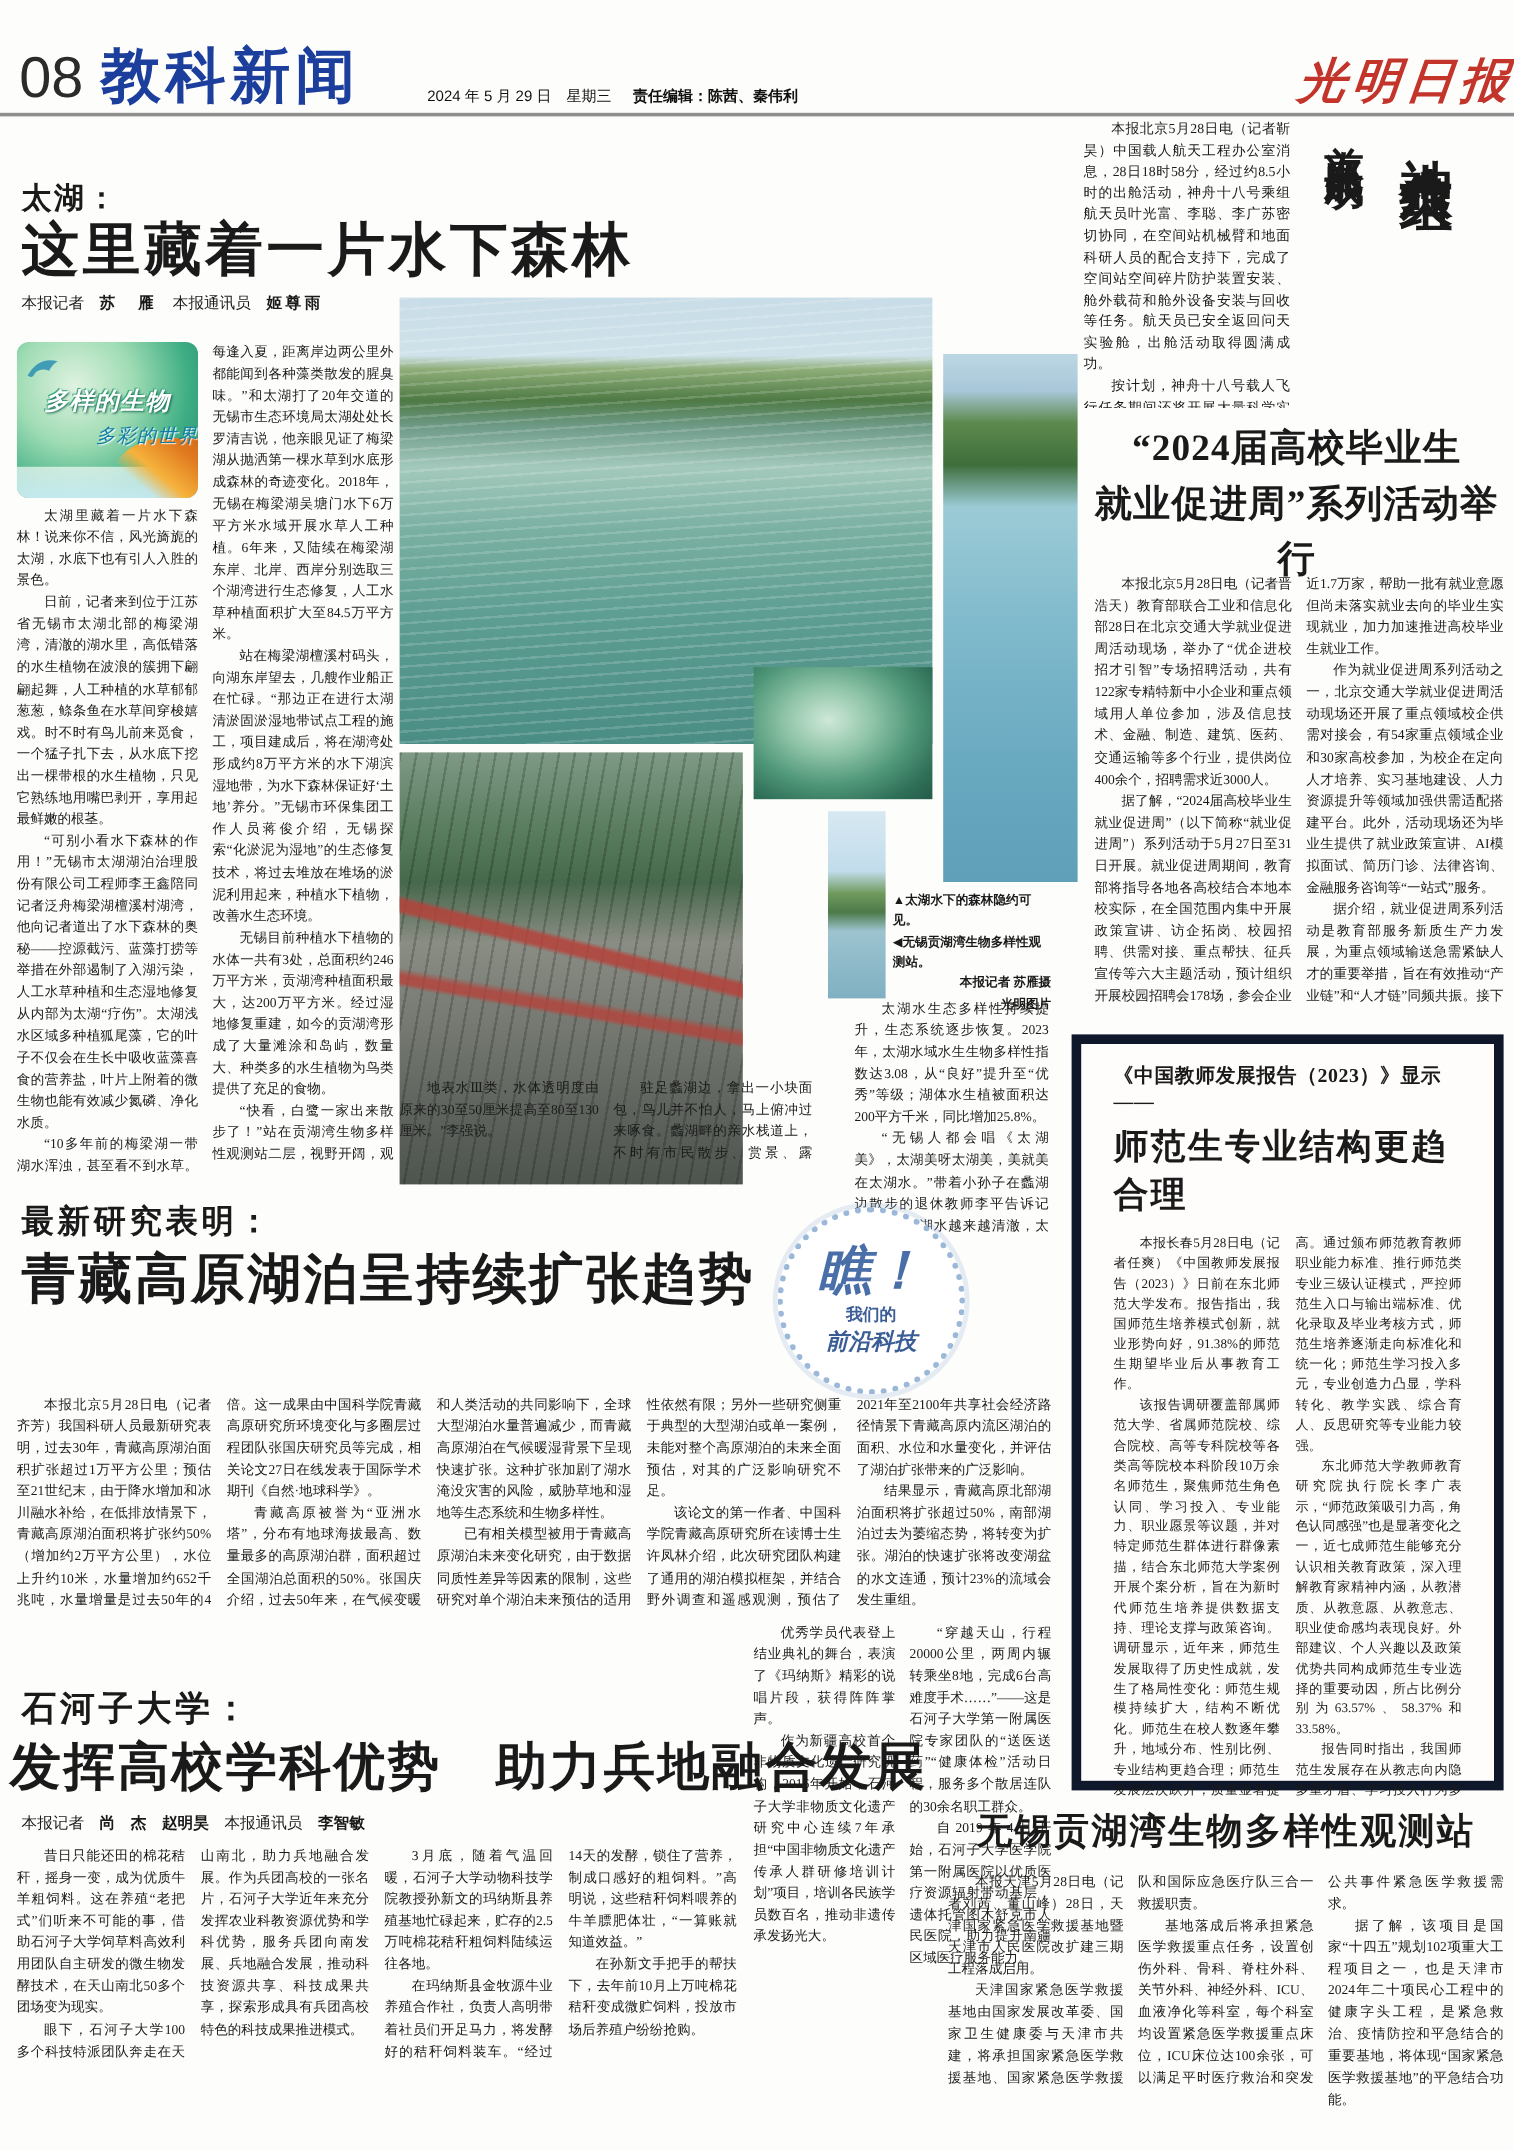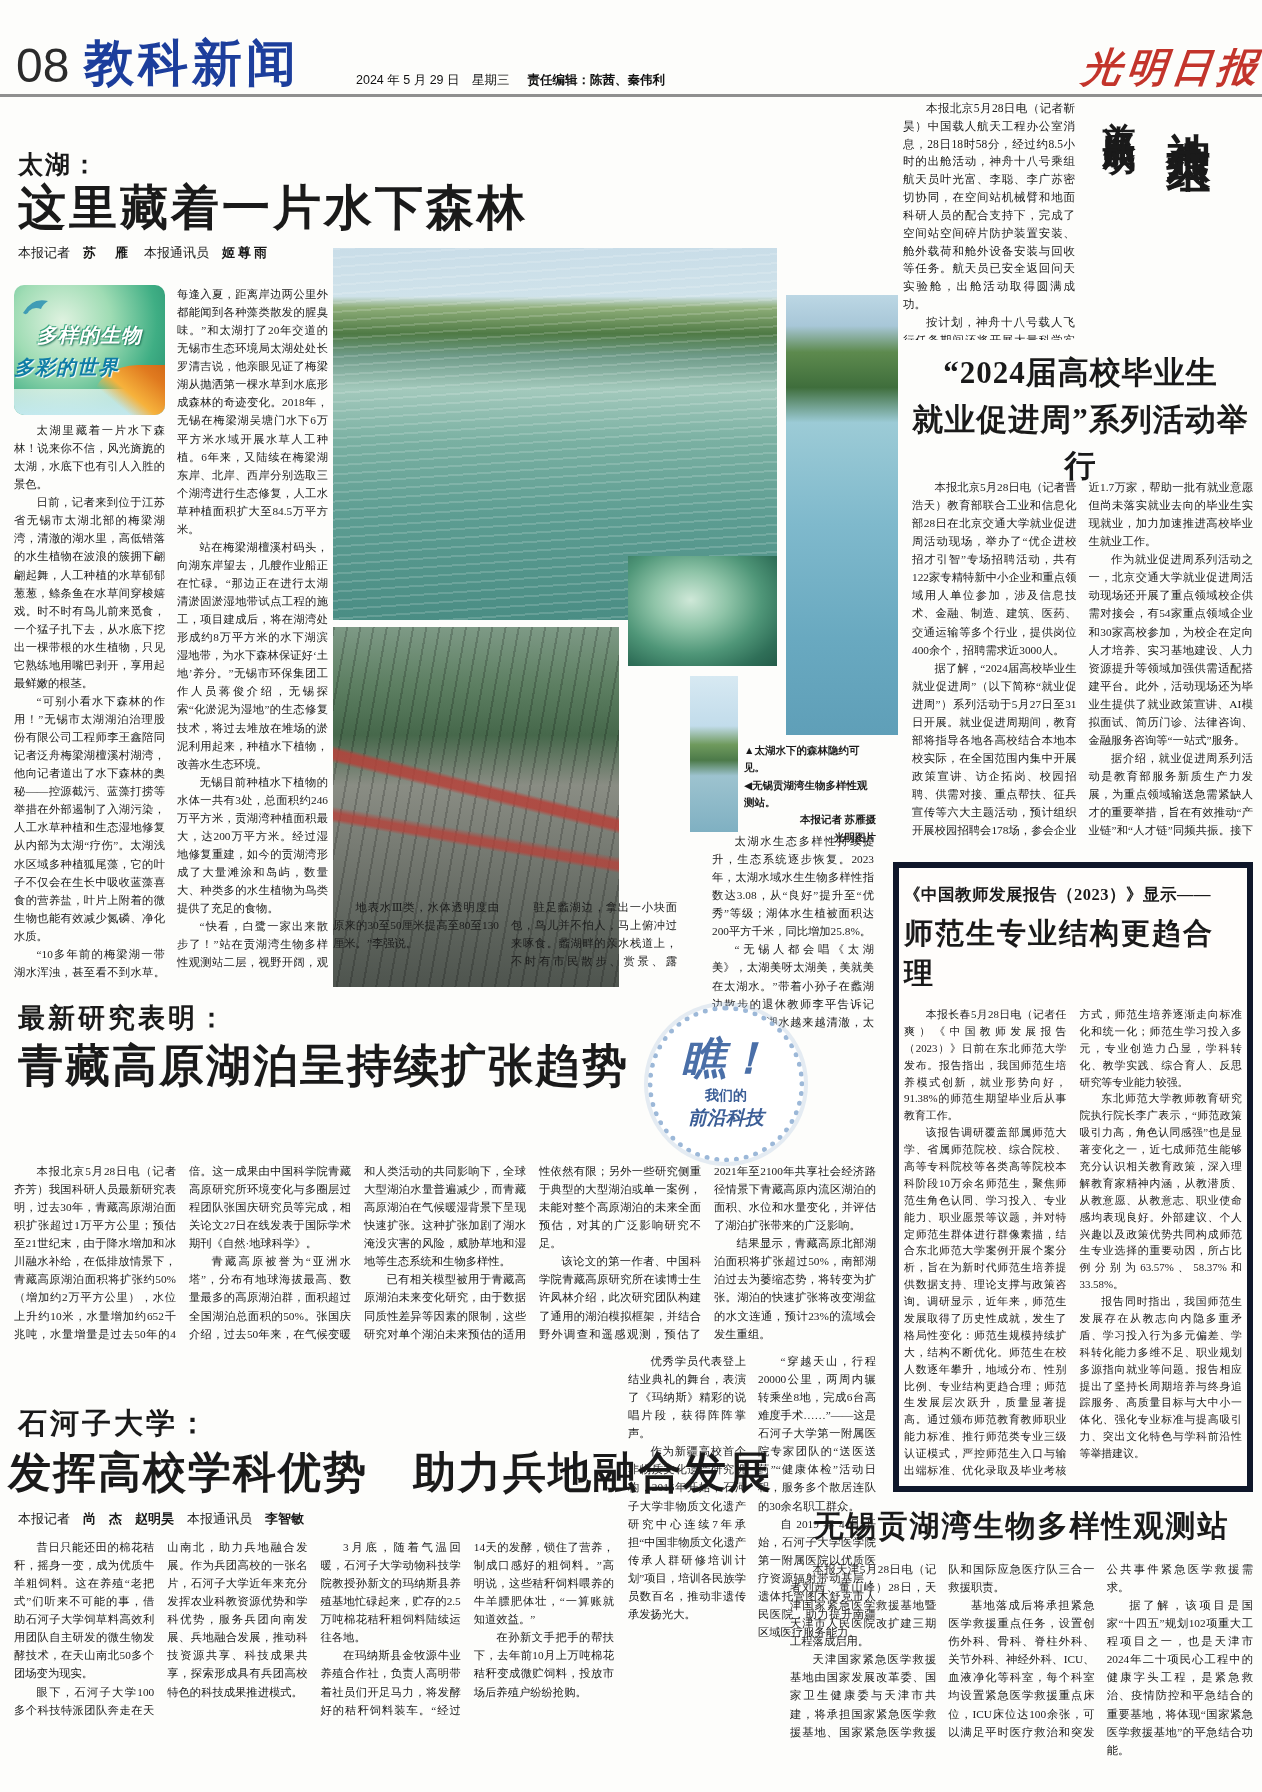--- a/index.html
+++ b/index.html
@@ -33,21 +33,21 @@
   .t-flow2 { left:333px; top:898px; width:344px; height:90px; }
   .t-tail  { left:712px; top:832px; width:162px; height:200px; }
   .bio-logo { position:relative; width:100%; height:130px; border-radius:10px; overflow:hidden; margin-bottom:6px;
     background:radial-gradient(circle at 32% 28%, #dff2e0 0%, #9fdcb4 35%, #3fae84 68%, #1f8468 100%); }
   .bio-logo:after { content:""; position:absolute; right:-18px; bottom:-20px; width:90px; height:70px;
     background:linear-gradient(40deg, transparent 35%, #f6b23c 50%, #e07a1f 75%, #c95f12 100%); border-radius:50% 0 0 0; }
   .bio-logo:before { content:""; position:absolute; left:0; bottom:0; width:100%; height:26px;
     background:linear-gradient(180deg, rgba(255,255,255,.65), rgba(210,240,250,.9)); }
   .bio-line1 { position:relative; margin-top:34px; text-align:center; font-size:20px; font-weight:900; font-style:italic;
     color:#ffffff; text-shadow:1px 1px 2px #156b50, -1px -1px 0 #3fae84; letter-spacing:1px; z-index:2; }
-  .bio-line2 { position:relative; text-align:left; font-size:20px; font-weight:700; font-style:italic;
+  .bio-line2 { position:relative; text-align:right; font-size:16px; font-weight:400; font-style:italic;
     color:#0f7da6; text-shadow:1px 1px 1px #ffffff; letter-spacing:1px; z-index:2; }
   .dolphin { position:absolute; left:6px; top:10px; z-index:2; }
   
   .photo { overflow:hidden; }
   .photo-main { left:333px; top:248px; width:444px; height:372px;
     background:linear-gradient(180deg,#c9dde8 0%,#cfe2ea 13%,#8fae79 16%,#4f7a45 23%,#6f9b89 29%,#a3c9bc 38%,#7ab0a2 52%,#5d9d92 72%,#4a8d84 100%); }
   .photo-main:after { content:""; display:block; width:100%; height:100%; opacity:.45;
     background:repeating-linear-gradient(176deg, rgba(255,255,255,.35) 0 2px, transparent 2px 9px); }
   .photo-gonghu { left:786px; top:295px; width:112px; height:440px;
     background:linear-gradient(180deg,#bcd7e4 0%,#a8c7d8 7%,#5d8a4e 13%,#3f6e3c 21%,#9ccbd6 29%,#7fb9cc 52%,#69a9c0 78%,#5f9fb8 100%); }
@@ -66,21 +66,21 @@
   .caption .para:nth-child(3), .caption .para:nth-child(4){ text-align:right; }
   
   .sz-flow { left:903px; top:100px; width:172px; height:240px; font-size:11.5px; line-height:1.55; }
   .sz-head { left:1096px; top:96px; height:244px; writing-mode:vertical-rl; text-orientation:upright; }
   .sz-head .main { display:block; font-size:44px; font-weight:900; letter-spacing:5px; }
   .sz-head .sub  { display:block; font-size:33px; font-weight:900; letter-spacing:4px; margin-block-start:18px; }
   
   .e-head { left:908px; top:350px; width:345px; text-align:center; font-size:31px; font-weight:700; line-height:1.5; letter-spacing:1px; }
   .e-flow { left:912px; top:478px; width:341px; height:376px; }
   
-  .red-box { left:893px; top:862px; width:360px; height:630px; border:6px solid #0f172a; background:#fffdfb; padding:12px 5px; }
+  .red-box { left:893px; top:862px; width:360px; height:630px; border:8px solid #0f172a; background:#fffdfb; padding:12px 27px; }
   .tr-kicker { font-size:16.5px; font-weight:900; letter-spacing:.5px; margin-top:4px; }
   .tr-headline { font-size:29px; font-weight:900; letter-spacing:2px; margin:8px 0 12px; }
   .tr-flow { height:486px; font-size:10.9px; line-height:1.55; text-align:justify; overflow:hidden; column-count:2; column-gap:13px; }
   
   .q-kicker { left:18px; top:1000px; font-size:27px; font-weight:700; letter-spacing:3px; }
   .q-headline { left:18px; top:1036px; font-size:45px; font-weight:900; letter-spacing:2px; }
   .q-flow { left:14px; top:1162px; width:862px; height:194px; }
   .front-badge { left:648px; top:1006px; width:156px; height:156px; border-radius:50%;
     border:5px dotted #9cb8d8; background:#fff; box-shadow:0 0 0 4px rgba(156,184,216,.25);
     display:flex; flex-direction:column; align-items:center; justify-content:center; }

